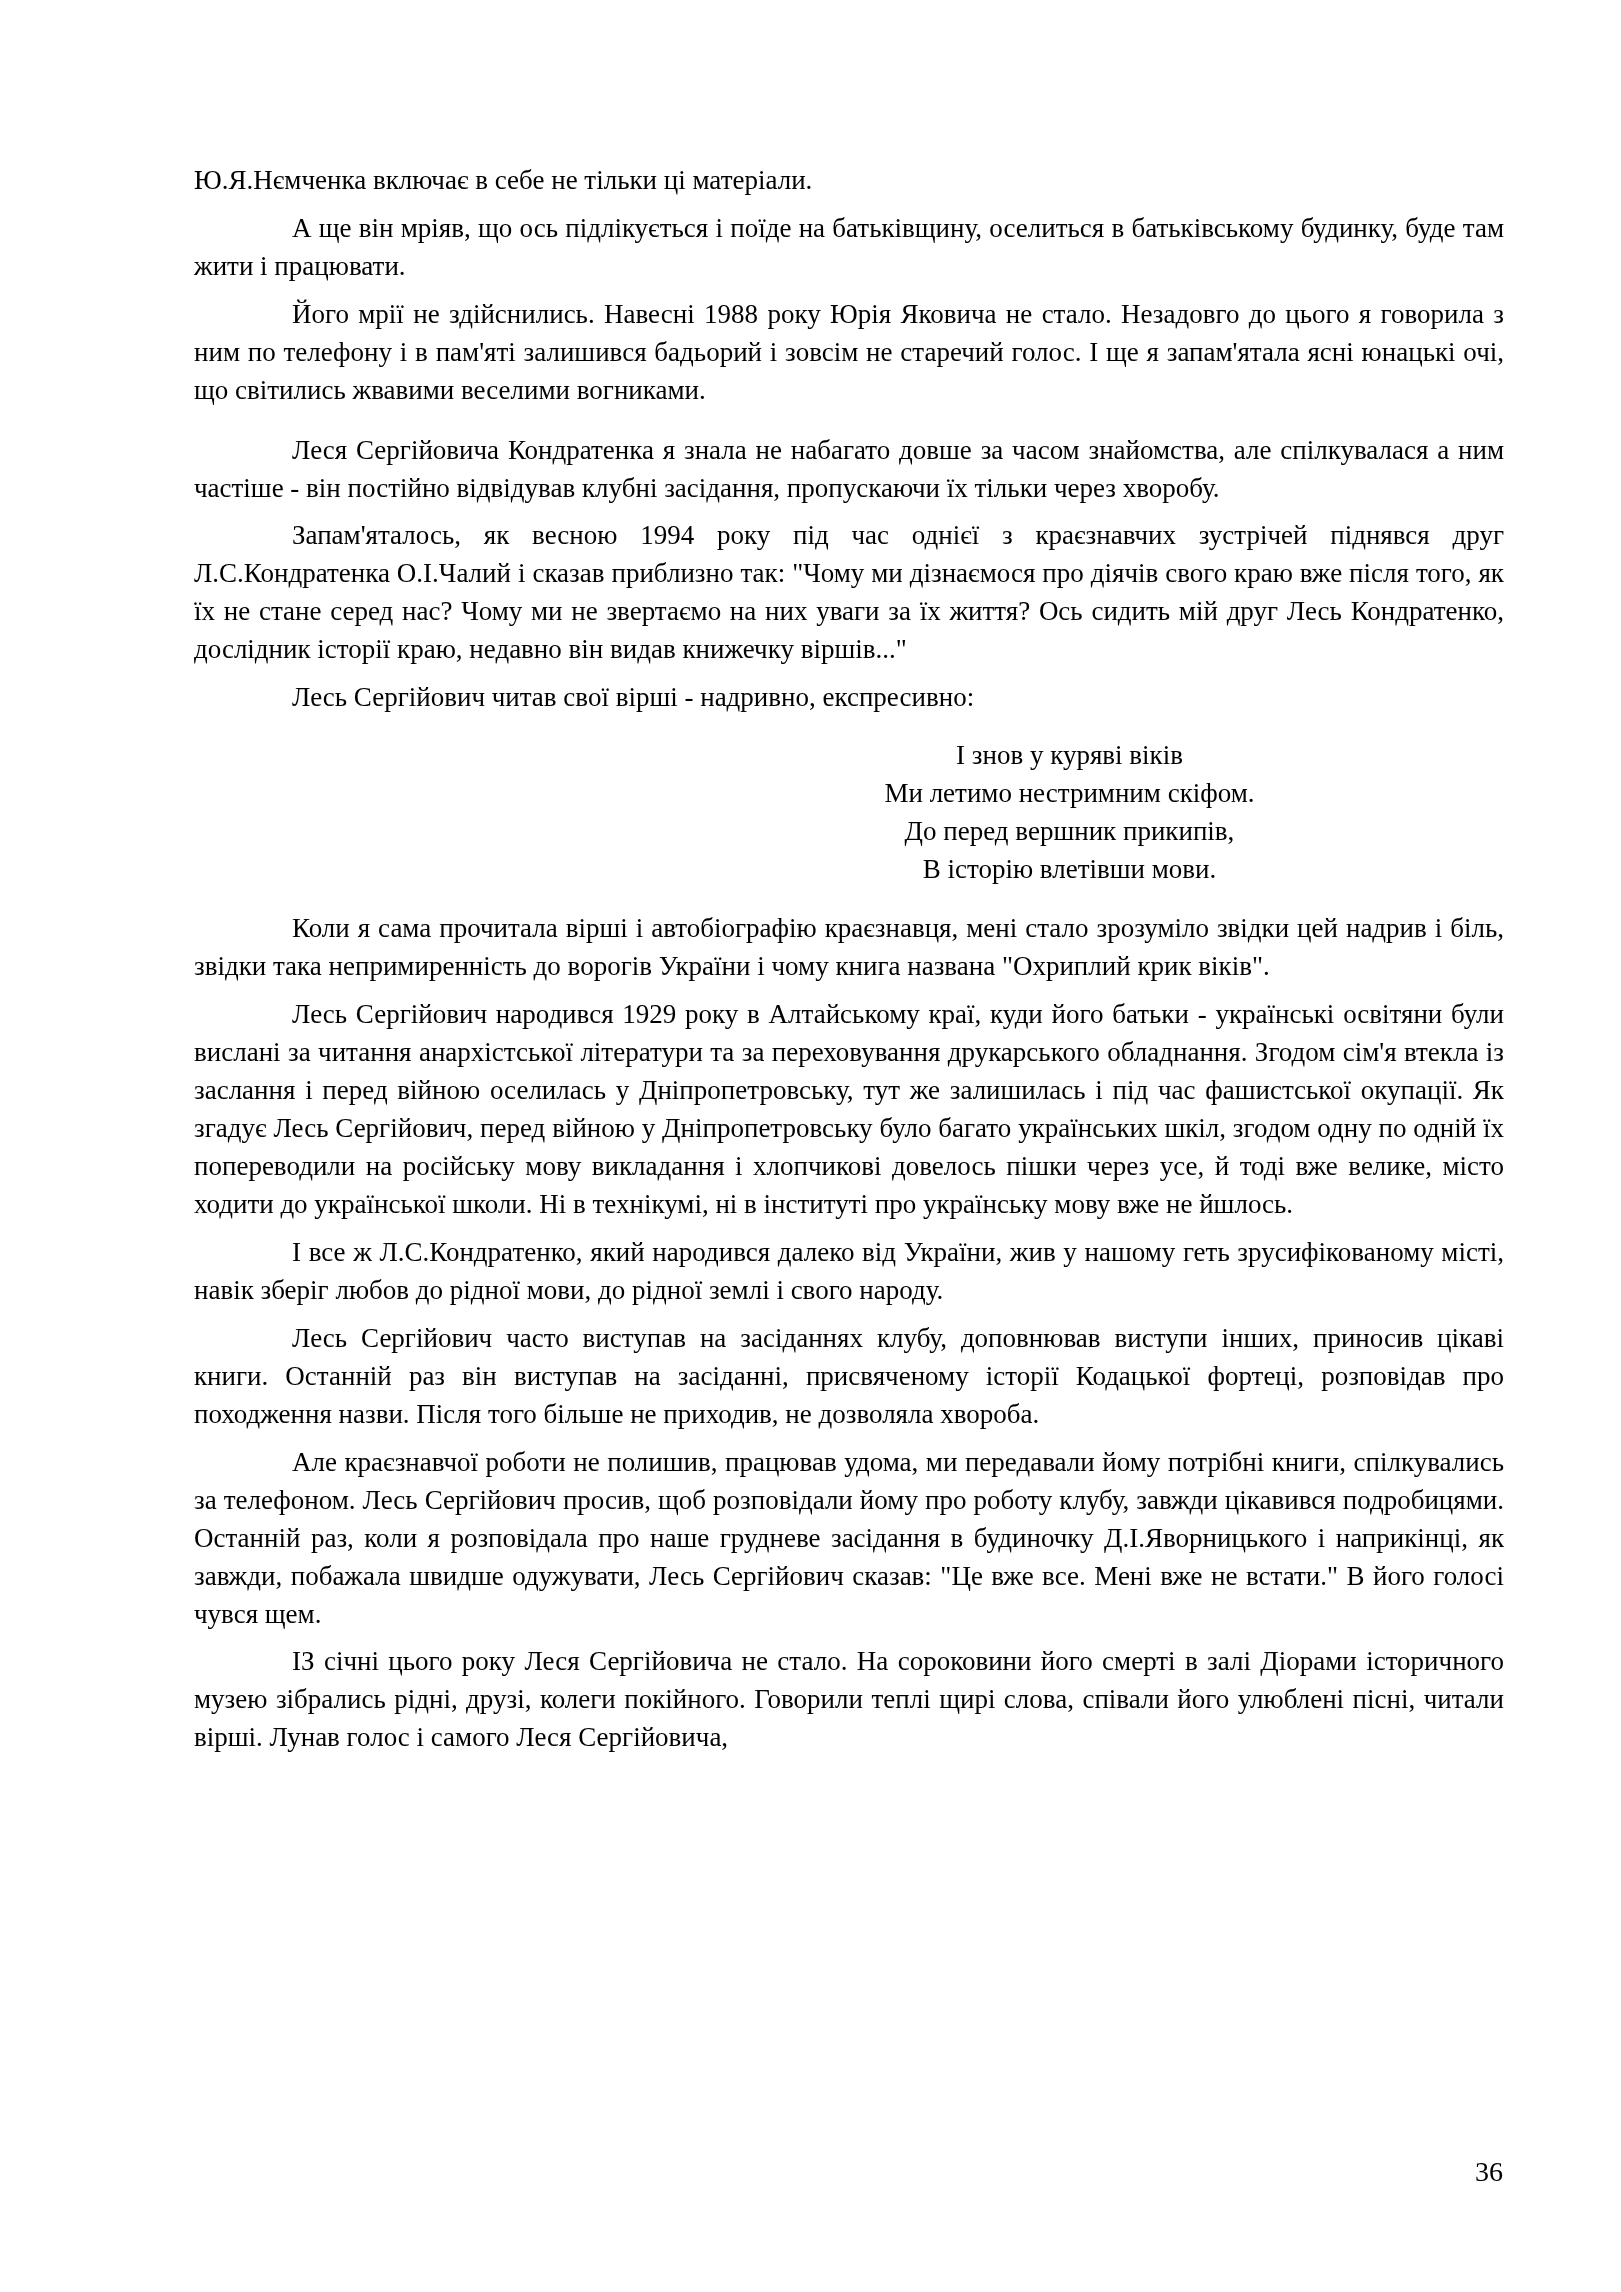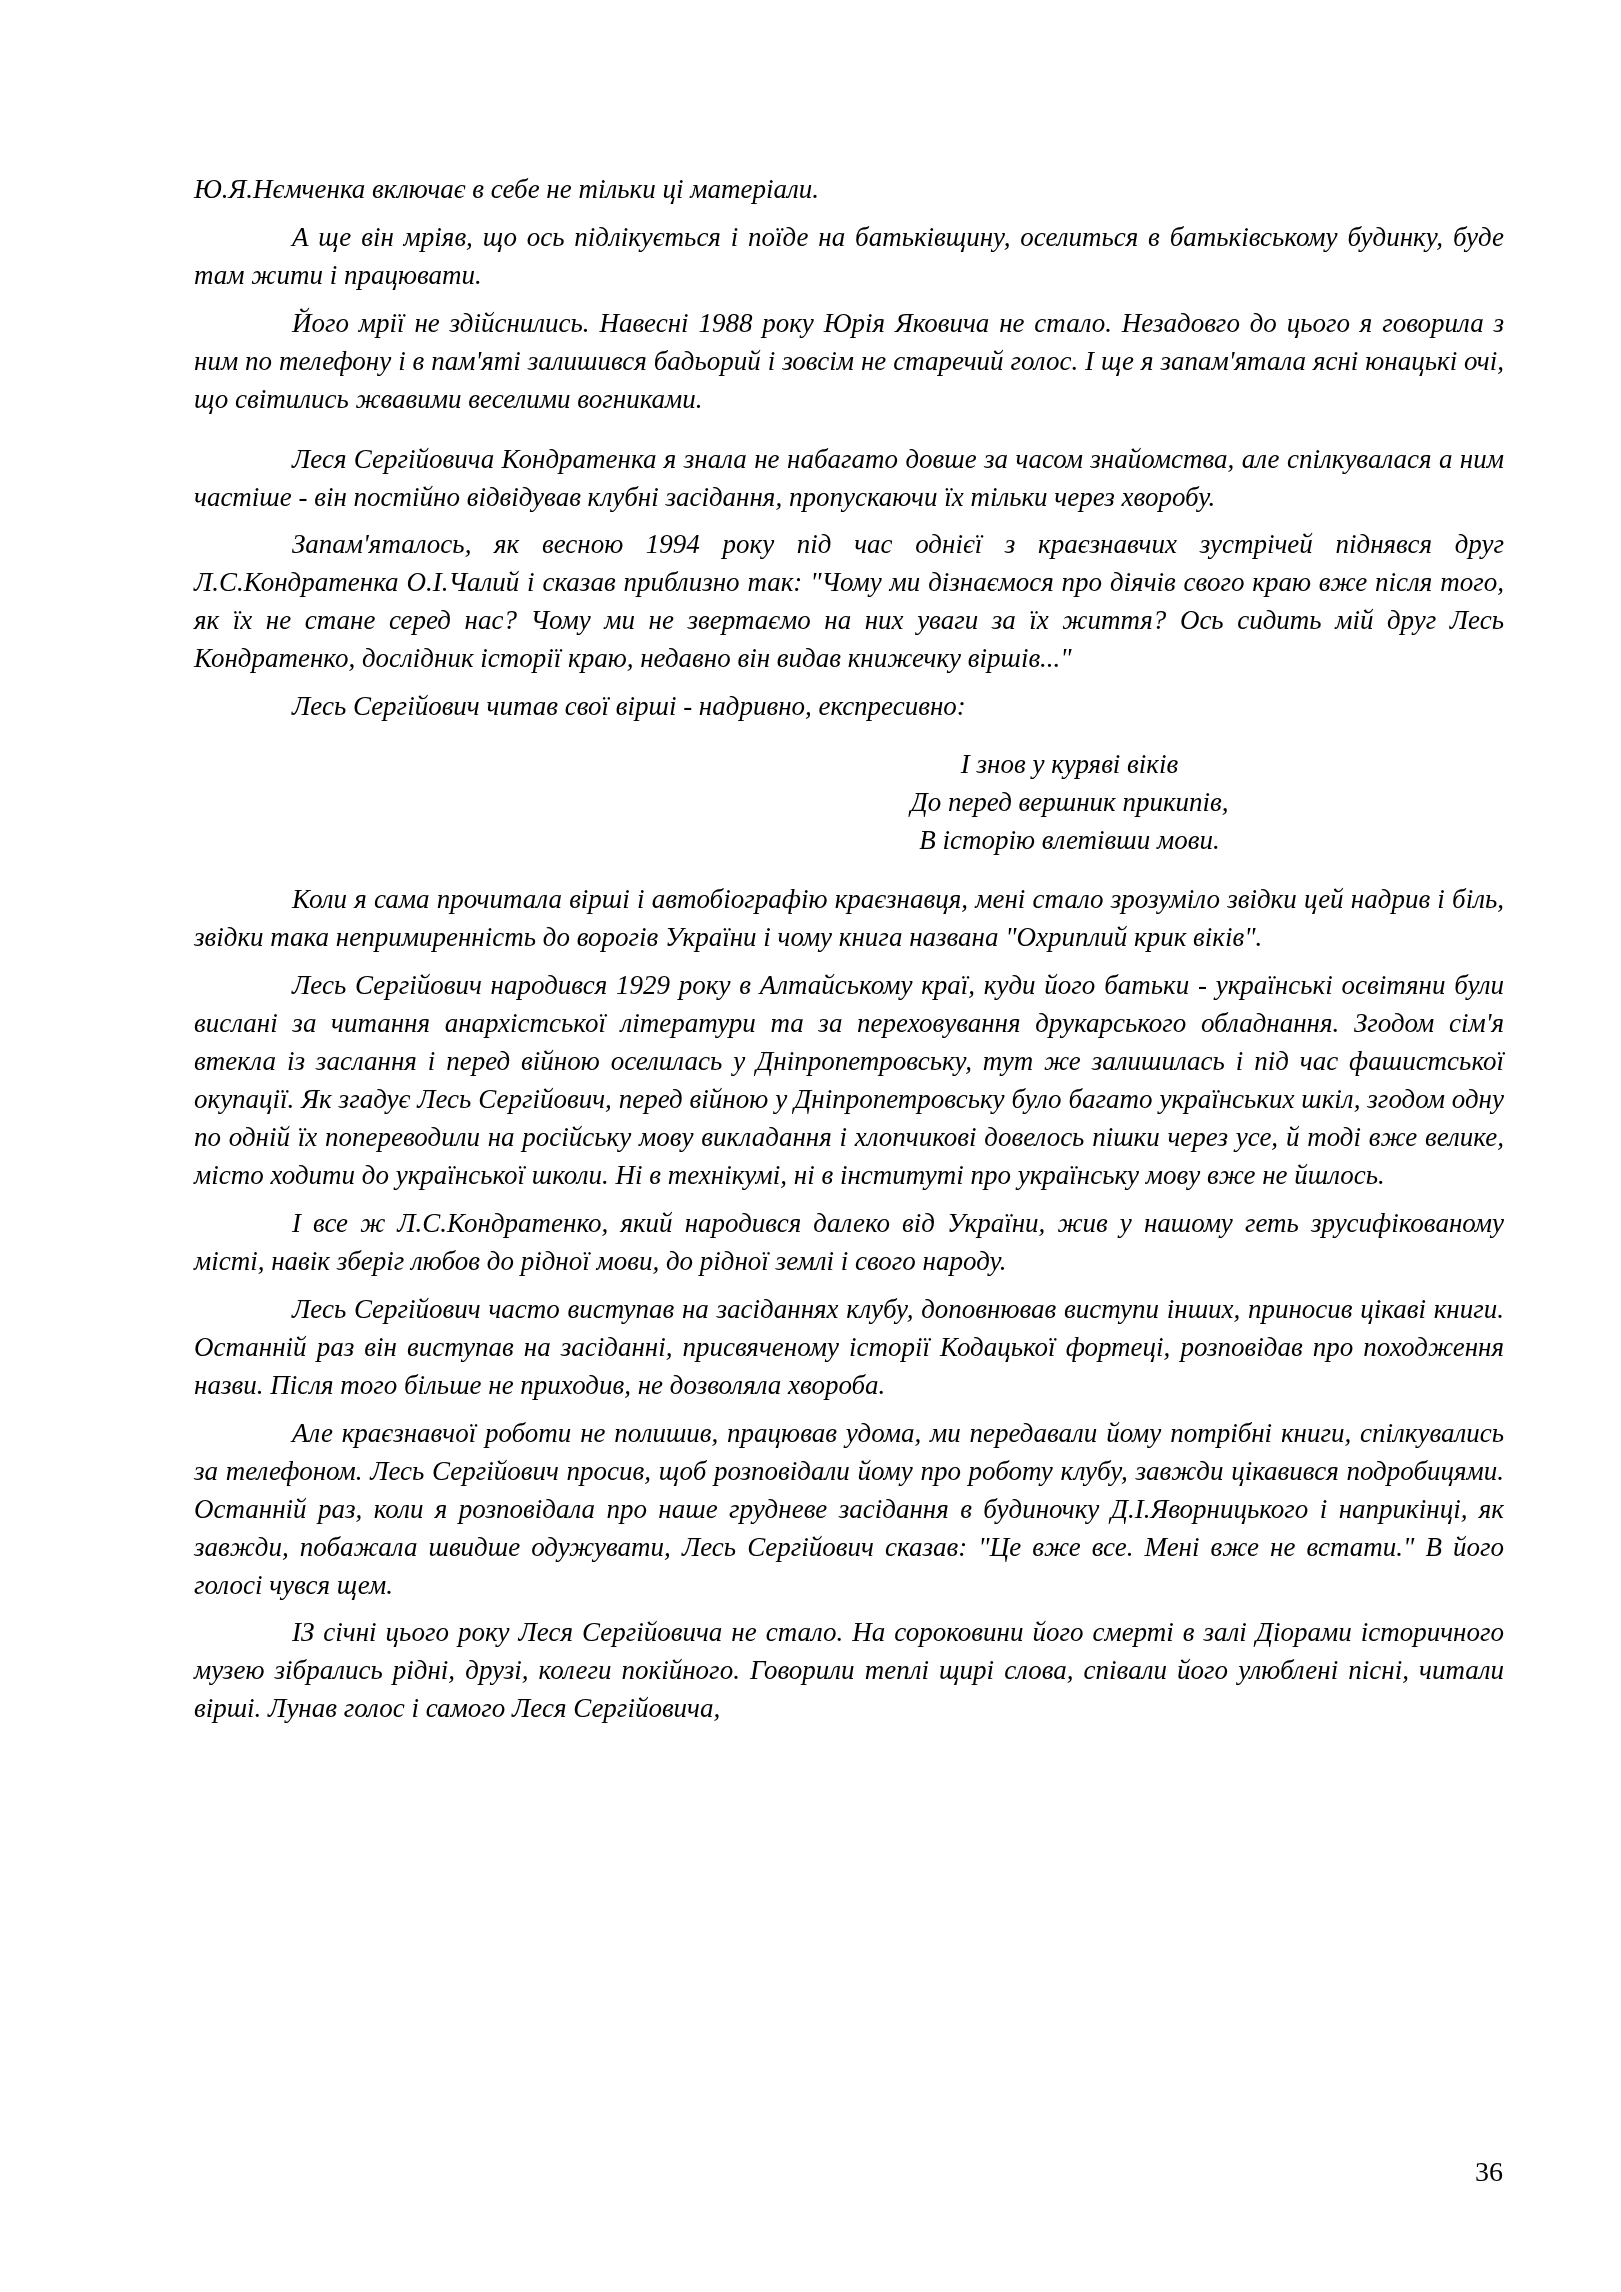--- a/index.html
+++ b/index.html
@@ -11,23 +11,22 @@
     width: 1621px;
     height: 2293px;
     position: relative;
     overflow: hidden;
     font-family: "Liberation Serif", serif;
     color: #000000;
   }
   .page {
     position: absolute;
     left: 194px;
-    top: 170px;
+    top: 161px;
     width: 1310px;
-    font-style: italic;
   }
   .p {
     margin: 0 0 9.8px 0;
     font-size: 27px;
     line-height: 38px;
     text-align: justify;
     text-indent: 98px;
     letter-spacing: 0px;
   }
   .p.noindent {
@@ -64,20 +63,21 @@
 <div class="page">
   <p class="p noindent">Ю.Я.Нємченка включає в себе не тільки ці матеріали.</p>
   <p class="p">А ще він мріяв, що ось підлікується і поїде на батьківщину, оселиться в батьківському будинку, буде там жити і працювати.</p>
   <p class="p">Його мрії не здійснились. Навесні 1988 року Юрія Яковича не стало. Незадовго до цього я говорила з ним по телефону і в пам'яті залишився бадьорий і зовсім не старечий голос. І ще я запам'ятала ясні юнацькі очі, що світились жвавими веселими вогниками.</p>
   <p class="p gap-before">Леся Сергійовича Кондратенка я знала не набагато довше за часом знайомства, але спілкувалася а ним частіше - він постійно відвідував клубні засідання, пропускаючи їх тільки через хворобу.</p>
   <p class="p">Запам'яталось, як весною 1994 року під час однієї з краєзнавчих зустрічей піднявся друг Л.С.Кондратенка О.І.Чалий і сказав приблизно так: "Чому ми дізнаємося про діячів свого краю вже після того, як їх не стане серед нас? Чому ми не звертаємо на них уваги за їх життя? Ось сидить мій друг Лесь Кондратенко, дослідник історії краю, недавно він видав книжечку віршів..."</p>
   <p class="p">Лесь Сергійович читав свої вірші - надривно, експресивно:</p>
 
   <ul class="poem">
     <li>І знов у куряві віків</li>
+    <li>Ми летимо нестримним скіфом.</li>
     <li>До перед вершник прикипів,</li>
     <li>В історію влетівши мови.</li>
   </ul>
 
   <p class="p">Коли я сама прочитала вірші і автобіографію краєзнавця, мені стало зрозуміло звідки цей надрив і біль, звідки така непримиренність до ворогів України і чому книга названа "Охриплий крик віків".</p>
   <p class="p">Лесь Сергійович народився 1929 року в Алтайському краї, куди його батьки - українські освітяни були вислані за читання анархістської літератури та за переховування друкарського обладнання. Згодом сім'я втекла із заслання і перед війною оселилась у Дніпропетровську, тут же залишилась і під час фашистської окупації. Як згадує Лесь Сергійович, перед війною у Дніпропетровську було багато українських шкіл, згодом одну по одній їх попереводили на російську мову викладання і хлопчикові довелось пішки через усе, й тоді вже велике, місто ходити до української школи. Ні в технікумі, ні в інституті про українську мову вже не йшлось.</p>
   <p class="p">І все ж Л.С.Кондратенко, який народився далеко від України, жив у нашому геть зрусифікованому місті, навік зберіг любов до рідної мови, до рідної землі і свого народу.</p>
   <p class="p">Лесь Сергійович часто виступав на засіданнях клубу, доповнював виступи інших, приносив цікаві книги. Останній раз він виступав на засіданні, присвяченому історії Кодацької фортеці, розповідав про походження назви. Після того більше не приходив, не дозволяла хвороба.</p>
   <p class="p">Але краєзнавчої роботи не полишив, працював удома, ми передавали йому потрібні книги, спілкувались за телефоном. Лесь Сергійович просив, щоб розповідали йому про роботу клубу, завжди цікавився подробицями. Останній раз, коли я розповідала про наше грудневе засідання в будиночку Д.І.Яворницького і наприкінці, як завжди, побажала швидше одужувати, Лесь Сергійович сказав: "Це вже все. Мені вже не встати." В його голосі чувся щем.</p>
   <p class="p">ІЗ січні цього року Леся Сергійовича не стало. На сороковини його смерті в залі Діорами історичного музею зібрались рідні, друзі, колеги покійного. Говорили теплі щирі слова, співали його улюблені пісні, читали вірші. Лунав голос і самого Леся Сергійовича,</p>

